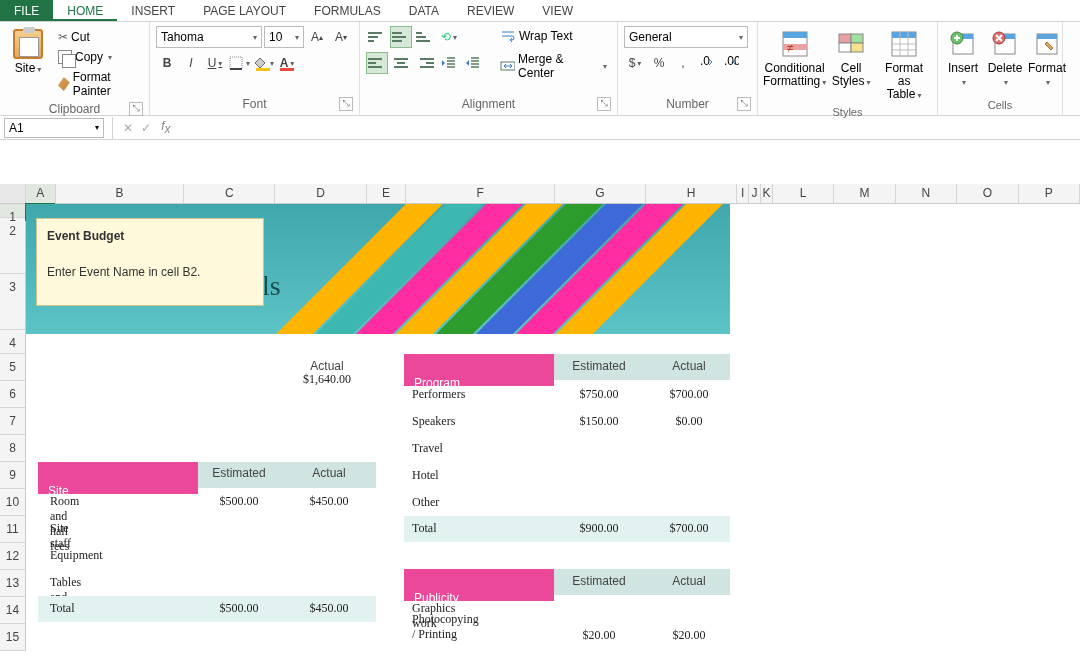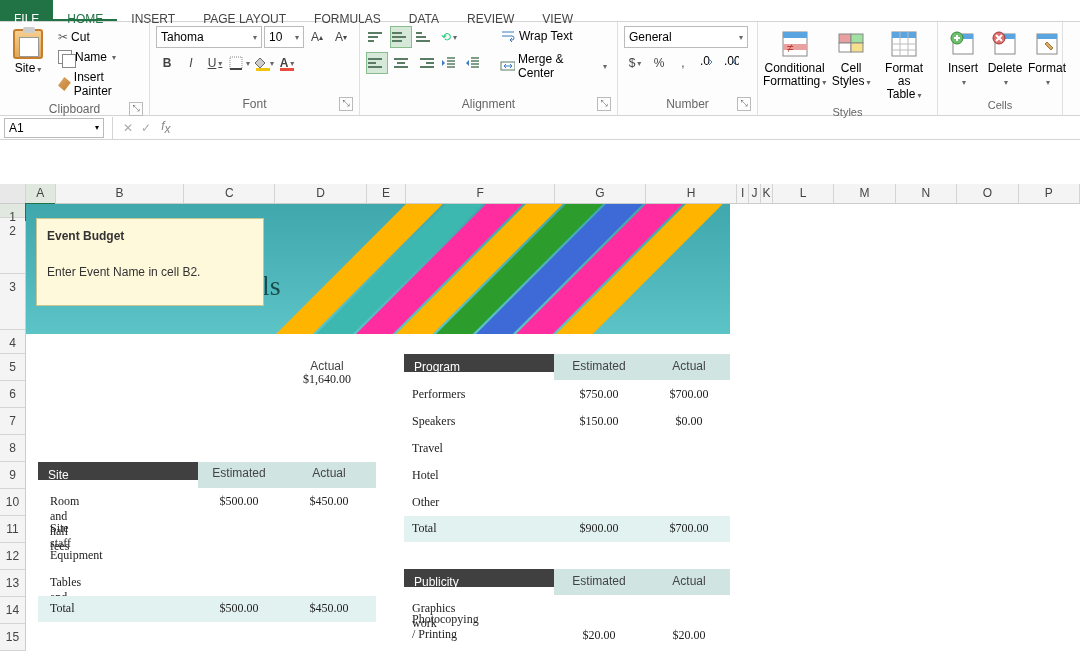--- a/index.html
+++ b/index.html
@@ -1,20 +1,20 @@
 <!DOCTYPE html>
 <html><head>
 <meta charset="utf-8">
 <style>
 * { margin:0; padding:0; box-sizing:border-box; font-family:"Segoe UI",Tahoma,sans-serif; font-size:12px; }
 body { background:#fff; width:1080px; height:657px; overflow:hidden; position:relative; }
 
 
 .tab-bar { display:flex; height:22px; border-bottom:1px solid #d4d4d4; }
-.tab { padding:8px 14px; line-height:22px; color:#444; cursor:pointer; }
+.tab { padding:0 14px; line-height:22px; color:#444; cursor:pointer; }
 .tab.file { background:#217346; color:#fff; }
 .tab.active { color:#217346; border-bottom:2px solid #217346; }
 
 
 .ribbon { display:flex; height:94px; border-bottom:1px solid #d4d4d4; background:#fdfdfd; }
 .group { display:flex; flex-direction:column; padding:4px 6px 2px; border-right:1px solid #e0e0e0; }
 .group-body { display:flex; flex:1; align-items:flex-start; gap:4px; }
 .group-label { text-align:center; color:#666; font-size:11px; padding:2px 0; position:relative; }
 .launcher { position:absolute; right:0; bottom:2px; width:14px; height:14px; border:1px solid #bbb; font-size:9px; line-height:11px; text-align:center; color:#666; }
 
@@ -74,21 +74,21 @@
 .rhs .rh { height:27px; border-bottom:1px solid #d4d4d4; line-height:27px; }
 .cells { position:relative; flex:1; }
 
 
 .content { position:absolute; left:0; top:0; }
 .banner { position:absolute; left:0; top:0; width:704px; height:130px; background:linear-gradient(#3fa8ac,#5cc3c7); overflow:hidden; }
 .stripe { position:absolute; width:26px; height:280px; border-radius:14px; transform:rotate(45deg); transform-origin:top left; top:-40px; }
 .tooltip { position:absolute; left:10px; top:14px; width:228px; background:#fff9dc; border:1px solid #c9c58f; padding:10px 10px; font-size:11px; line-height:15px; color:#333; }
 .tooltip b { font-weight:600; display:block; margin-bottom:6px; }
 
-.sect-head { position:absolute; width:160px; height:18px; background:#404040; color:#fff; padding:0 10px; line-height:26px; }
+.sect-head { position:absolute; width:160px; height:18px; background:#ec4899; color:#fff; padding:16px 10px; line-height:26px; }
 .colhdr { position:absolute; width:90px; text-align:center; color:#444; }
 .val { position:absolute; width:90px; text-align:center; color:#222; font-family:Tahoma; }
 .lbl { position:absolute; color:#222; font-family:Tahoma; }
 .totalrow { position:absolute; height:26px; background:#e2f2f0; }
 .sel-cell { position:absolute; border:2px solid #217346; width:30px; height:18px; left:-1px; top:-1px; }
 
 
 svg.ribbon-ic { width:32px; height:32px; }
 </style>
 </head>
@@ -115,26 +115,26 @@
           </div>
         <span><span>Site</span><span class="caret">▾</span></span>
       </div>
       <div class="col" style="padding-top:2px">
         <div class="small-btn">
             <span class="ic-scissors">✂</span>
             <span>Cut</span>
           </div>
         <div class="small-btn">
             <span class="ic-copy"></span>
-            <span>Name</span>
+            <span>Copy</span>
             <span class="caret">▾</span>
           </div>
         <div class="small-btn">
             <span class="ic-brush"></span>
-            <span>Insert Painter</span>
+            <span>Format Painter</span>
           </div>
       </div>
     </div>
     <div class="group-label"><span>Clipboard</span><div class="launcher">⤡</div></div>
   </div>
 
   <div class="group" style="width:210px">
     <div class="group-body col" style="gap:4px">
       <div class="row">
         <div class="cb" style="width:106px">

